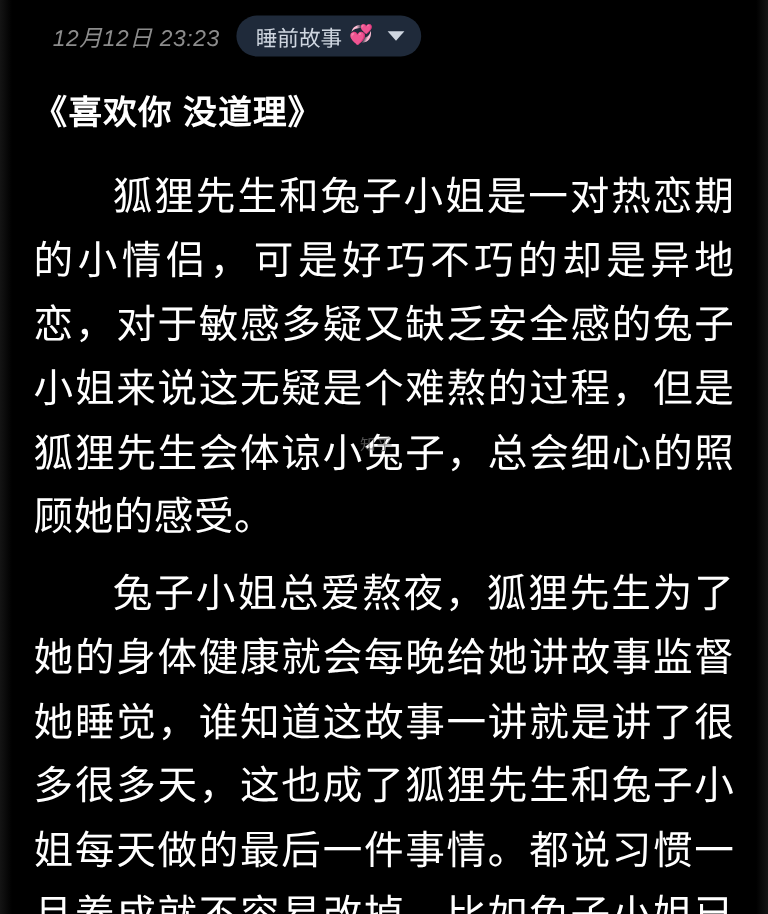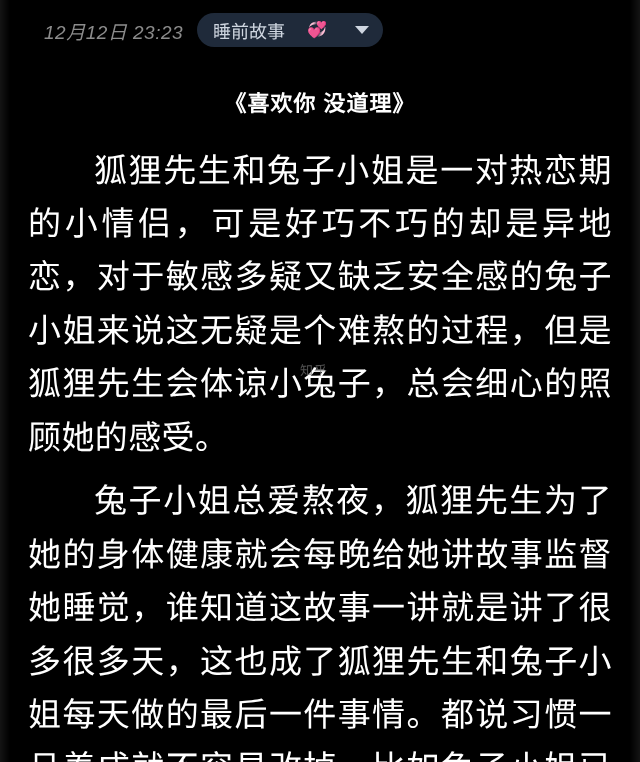--- a/index.html
+++ b/index.html
@@ -36,21 +36,21 @@
   .meta-time {
     color: #8c8c8c;
     font-size: 19px;
     letter-spacing: 0.5px;
     white-space: nowrap;
     font-style: italic;
   }
   .tag-pill {
     display: inline-flex;
     align-items: center;
-    gap: 22px;
+    gap: 6px;
     background: #1f2a3a;
     border-radius: 18px;
     padding: 7px 14px 7px 16px;
     height: 34px;
     box-sizing: border-box;
   }
   .tag-text {
     color: #cfd6e0;
     font-size: 18px;
     white-space: nowrap;
@@ -67,26 +67,26 @@
     border-right: 7px solid transparent;
     border-top: 8px solid #cfd6e0;
     margin-left: 6px;
   }
 
   
   .article {
     padding: 28px 28px 0 28px;
   }
   .article-title {
-    text-align: center;
-    font-size: 22px;
+    text-align: left;
+    font-size: 28px;
     font-weight: 700;
     color: #ffffff;
     letter-spacing: 1px;
-    margin: 18px 0 26px 0;
+    margin: 4px 0 26px 0;
     line-height: 1.25;
   }
   .para {
     font-size: 33px;
     line-height: 1.62;
     color: #ffffff;
     text-align: justify;
     text-indent: 2em;
     margin: 0 0 6px 0;
     letter-spacing: 0.4px;

